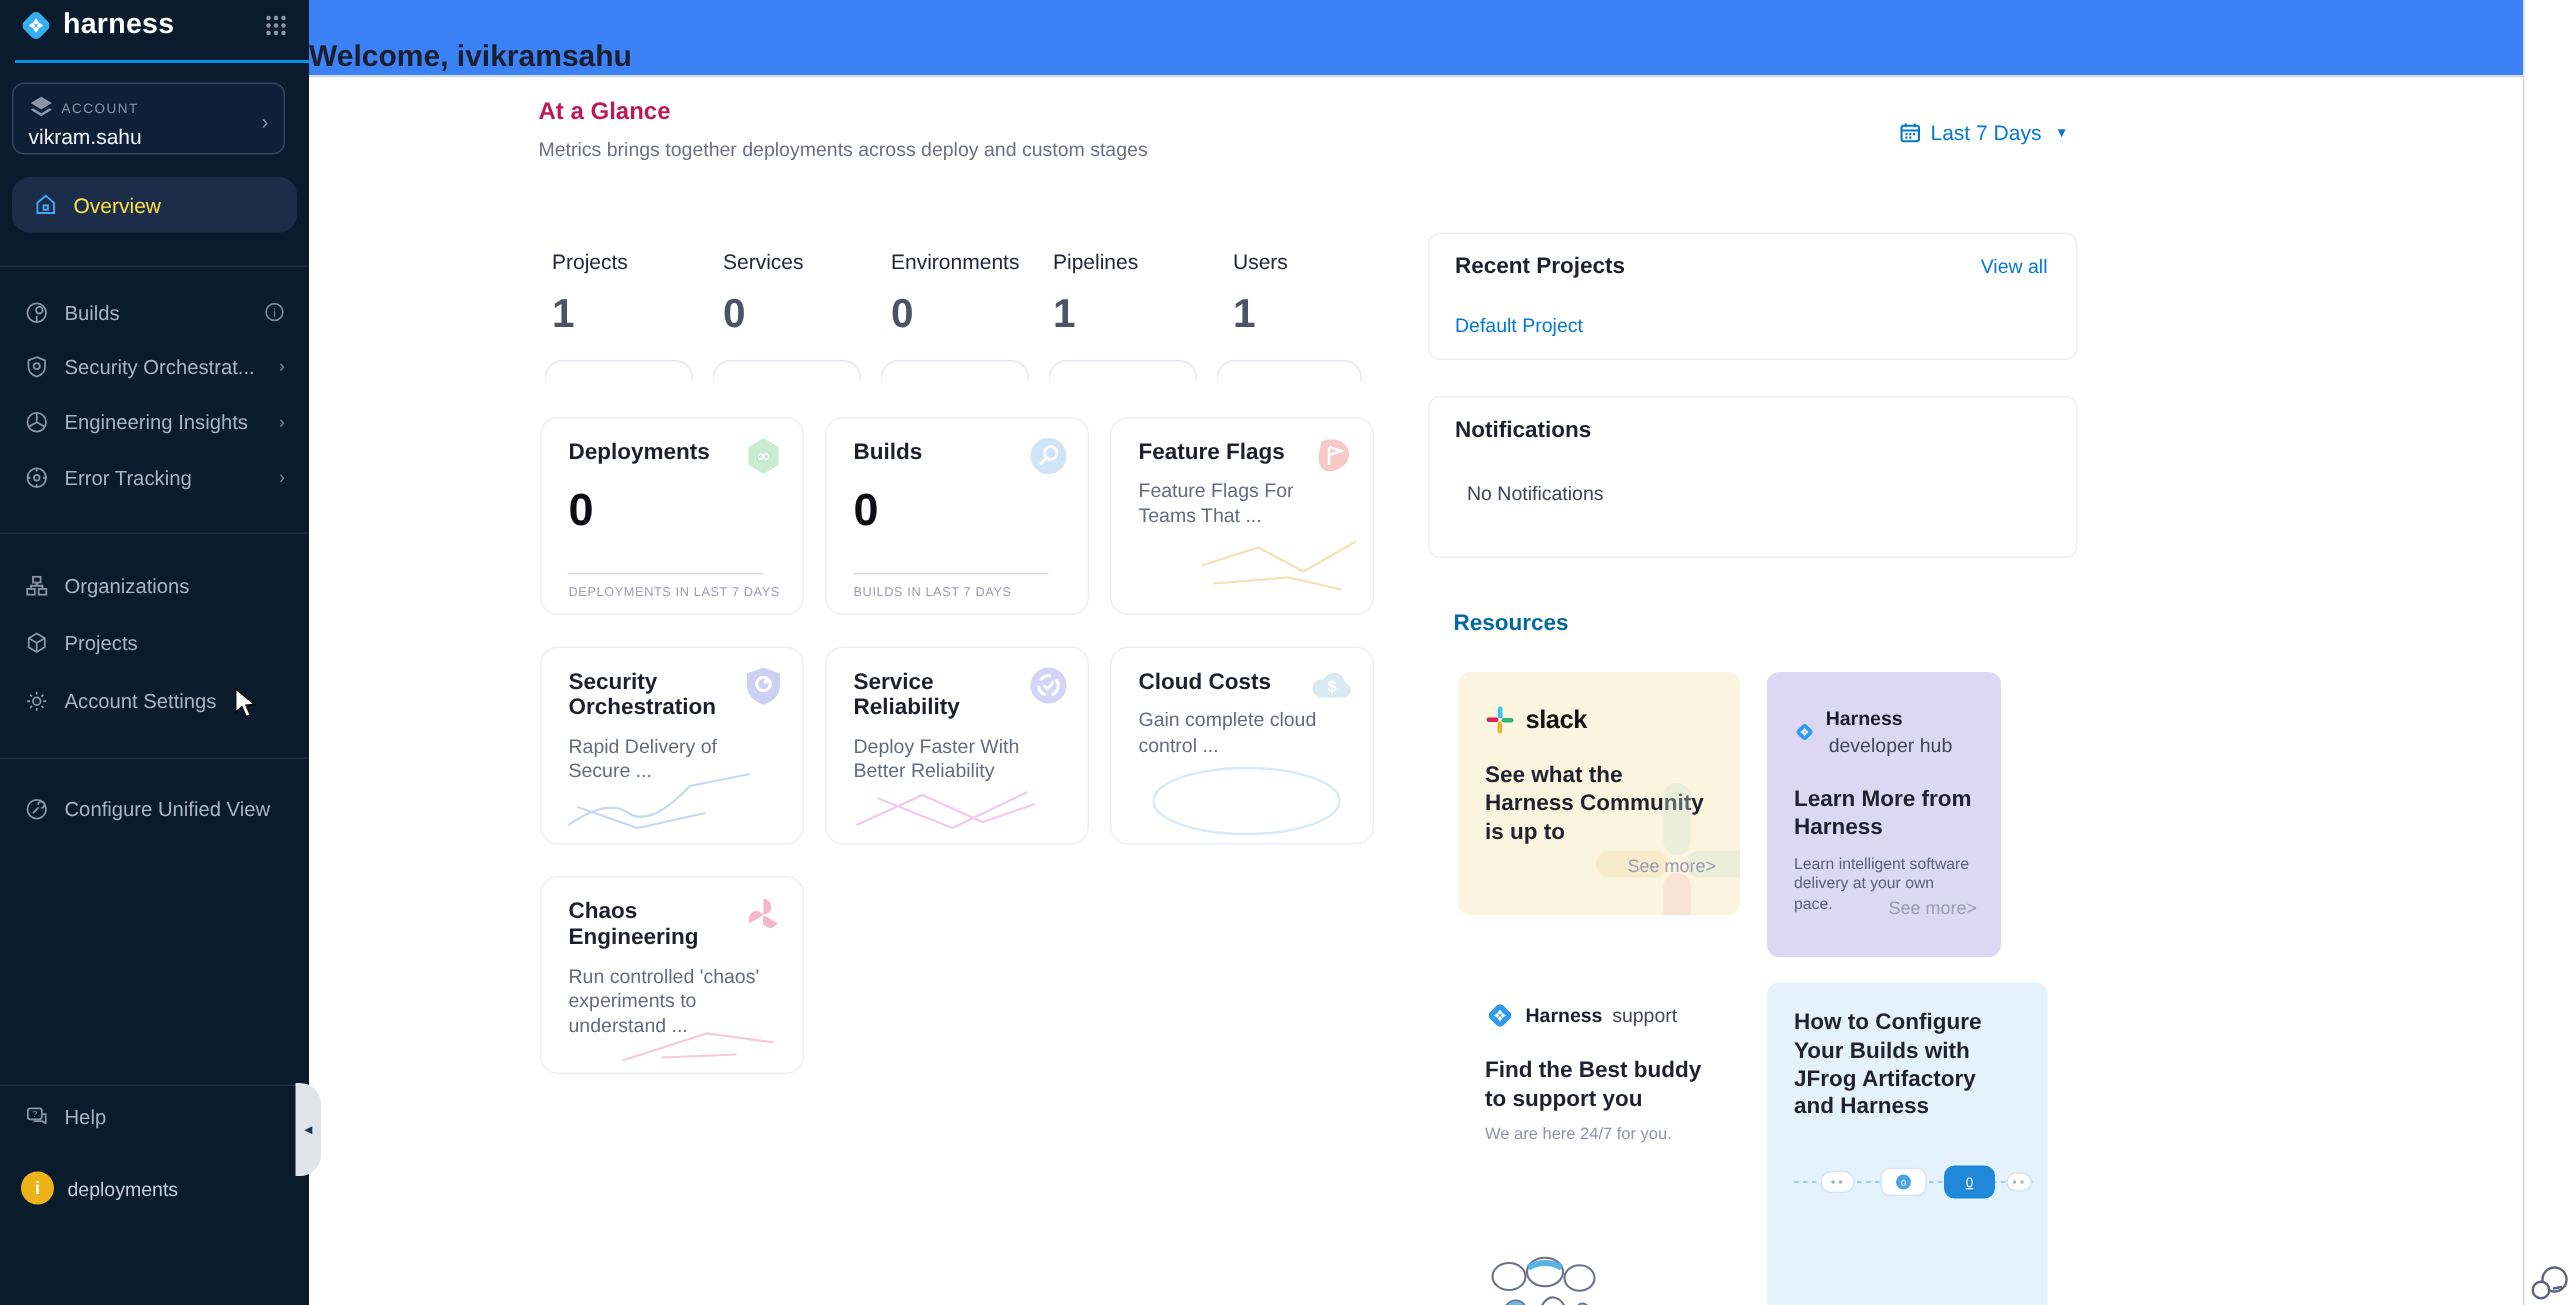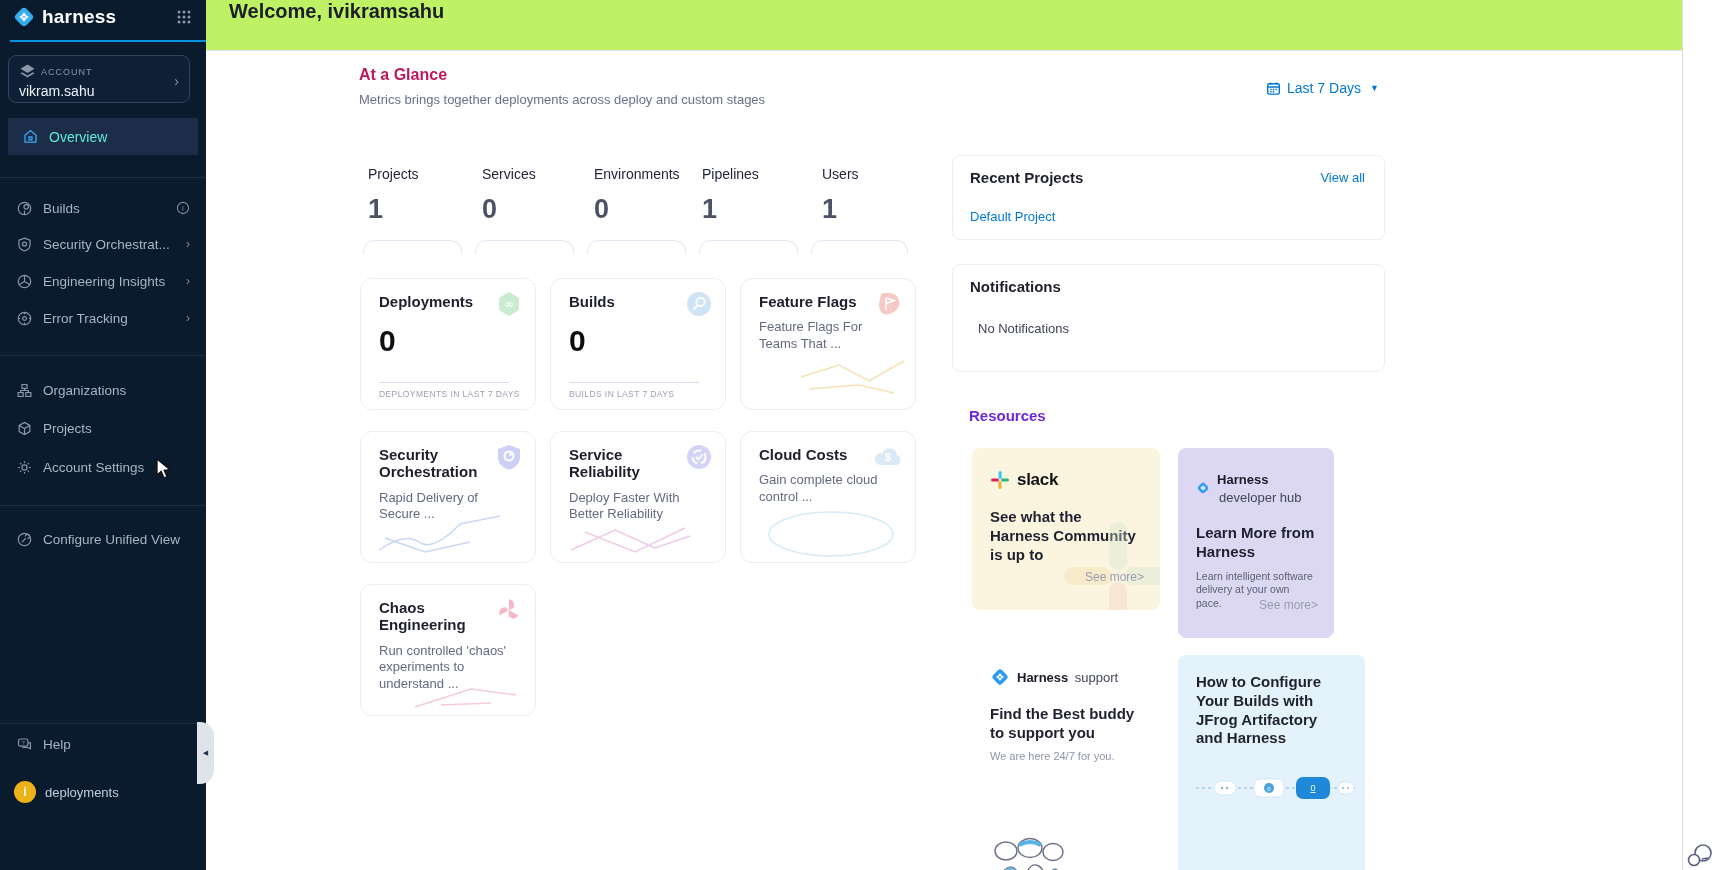--- a/index.html
+++ b/index.html
@@ -15,36 +15,36 @@
   .grid-icon { margin-left:auto; cursor:pointer; }
   .blue-line { top:40px; left:10px; right:0; height:2px; background:#0292e0; position:absolute; }
   .account-box { top:55px; left:8px; right:16px; height:48px; border:1px solid #31435d; border-radius:8px;
                  background:#0e2036; padding:7px 10px; position:absolute; cursor:pointer; }
   .account-label { display:flex; align-items:center; gap:5px; font-size:9px; letter-spacing:1px; color:#8b95a7; }
   .account-name { color:#eef2f7; font-size:14px; margin-top:3px; }
   .account-chevron { position:absolute; right:10px; top:17px; color:#8b95a7; font-size:14px; }
   .nav-item { display:flex; align-items:center; gap:10px; padding:0 16px; height:26px;
               color:#aab3c2; font-size:13.5px; cursor:pointer; }
   .nav-item .adorn { margin-left:auto; color:#7f8aa0; font-size:12px; }
-  .nav-active { top:118px; left:8px; right:8px; height:37px; background:#1c2d49; border-radius:0;
-                display:flex; align-items:center; gap:10px; padding:0 14px; color:#5eead4;
+  .nav-active { top:118px; left:8px; right:8px; height:37px; background:#1c2d49; border-radius:12px;
+                display:flex; align-items:center; gap:10px; padding:0 14px; color:#fde047;
                 font-size:14px; cursor:pointer; position:absolute; }
   .side-div { height:1px; background:#1e2f45; position:absolute; left:0; right:0; }
   .icn { width:17px; height:17px; flex:none; }
   .user-row { display:flex; align-items:center; gap:9px; padding:0 14px; height:28px; cursor:pointer; }
   .avatar { width:22px; height:22px; border-radius:50%; background:#edb218; color:#fff; font-size:12px;
             font-weight:bold; display:flex; align-items:center; justify-content:center; }
   .user-name { color:#c6cdd9; font-size:13px; }
   .collapse-handle { position:absolute; left:197px; top:722px; width:17px; height:62px;
                      background:#dfe3ea; border-radius:0 14px 14px 0; display:flex; align-items:center;
                      justify-content:center; cursor:pointer; z-index:5; color:#22354f; font-size:7px; }
 
   
-  .main-header { position:absolute; left:206px; top:0; right:30px; height:51px; background:#bef264;
-                 border-bottom:1px solid #e3e4ee; display:flex; align-items:flex-start; padding-left:23px; }
+  .main-header { position:absolute; left:206px; top:0; right:30px; height:51px; background:#3b82f6;
+                 border-bottom:1px solid #e3e4ee; display:flex; align-items:flex-end; }
   .welcome { font-size:20px; font-weight:bold; color:#1c1e2d; }
   .right-strip { position:absolute; right:0; top:0; bottom:0; width:30px; background:#fff;
                  border-left:1px solid #dcdde6; }
   .corner-doodle { position:absolute; right:-8px; bottom:2px; }
 
   
   .glance { position:absolute; left:359px; top:66px; }
   .glance-title { font-size:16px; font-weight:bold; color:#be185d; }
   .glance-sub { font-size:13px; color:#6c7087; margin-top:8px; }
   .daterange { position:absolute; left:1266px; top:80px; display:flex; align-items:center; gap:6px;
@@ -76,21 +76,21 @@
 
   
   .rcard { position:absolute; left:952px; width:433px; border:1px solid #eceef6; border-radius:8px;
            background:#fff; }
   .rcard-head { display:flex; align-items:center; justify-content:space-between; padding:13px 19px 0 17px; }
   .rcard-title { font-size:15px; font-weight:bold; color:#1e2030; }
   .link-blue { color:#0278d5; font-size:13px; cursor:pointer; text-decoration:none; }
   .recent-link { display:block; margin:23px 0 0 17px; }
   .notif-empty { font-size:13px; color:#3e4357; margin:26px 0 0 25px; }
 
-  .resources-title { position:absolute; left:969px; top:407px; font-size:15px; font-weight:bold; color:#6d28d9; }
+  .resources-title { position:absolute; left:969px; top:407px; font-size:15px; font-weight:bold; color:#0369a1; }
   .res-card { position:absolute; border-radius:8px; overflow:hidden; padding:22px 18px; cursor:pointer; }
   .res-slack { left:972px; top:448px; width:188px; height:162px; background:#fbf5df; }
   .res-hub   { left:1178px; top:448px; width:156px; height:190px; background:#dcd8f3; }
   .res-support { left:972px; top:655px; width:188px; height:230px; background:#fff; padding-top:12px; }
   .res-article { left:1178px; top:655px; width:187px; height:230px; background:#e4f3fb; padding-top:14px; }
   .brand-row { display:flex; align-items:center; gap:7px; }
   .brand-slack { font-size:17px; font-weight:bold; color:#121212; letter-spacing:-.3px; }
   .brand-bold { font-size:13px; font-weight:bold; color:#1a1c2a; }
   .brand-rest { font-size:13px; color:#42465c; margin-left:2px; }
   .res-heading { font-size:15px; font-weight:bold; color:#1f2130; line-height:1.25; margin-top:18px; }

